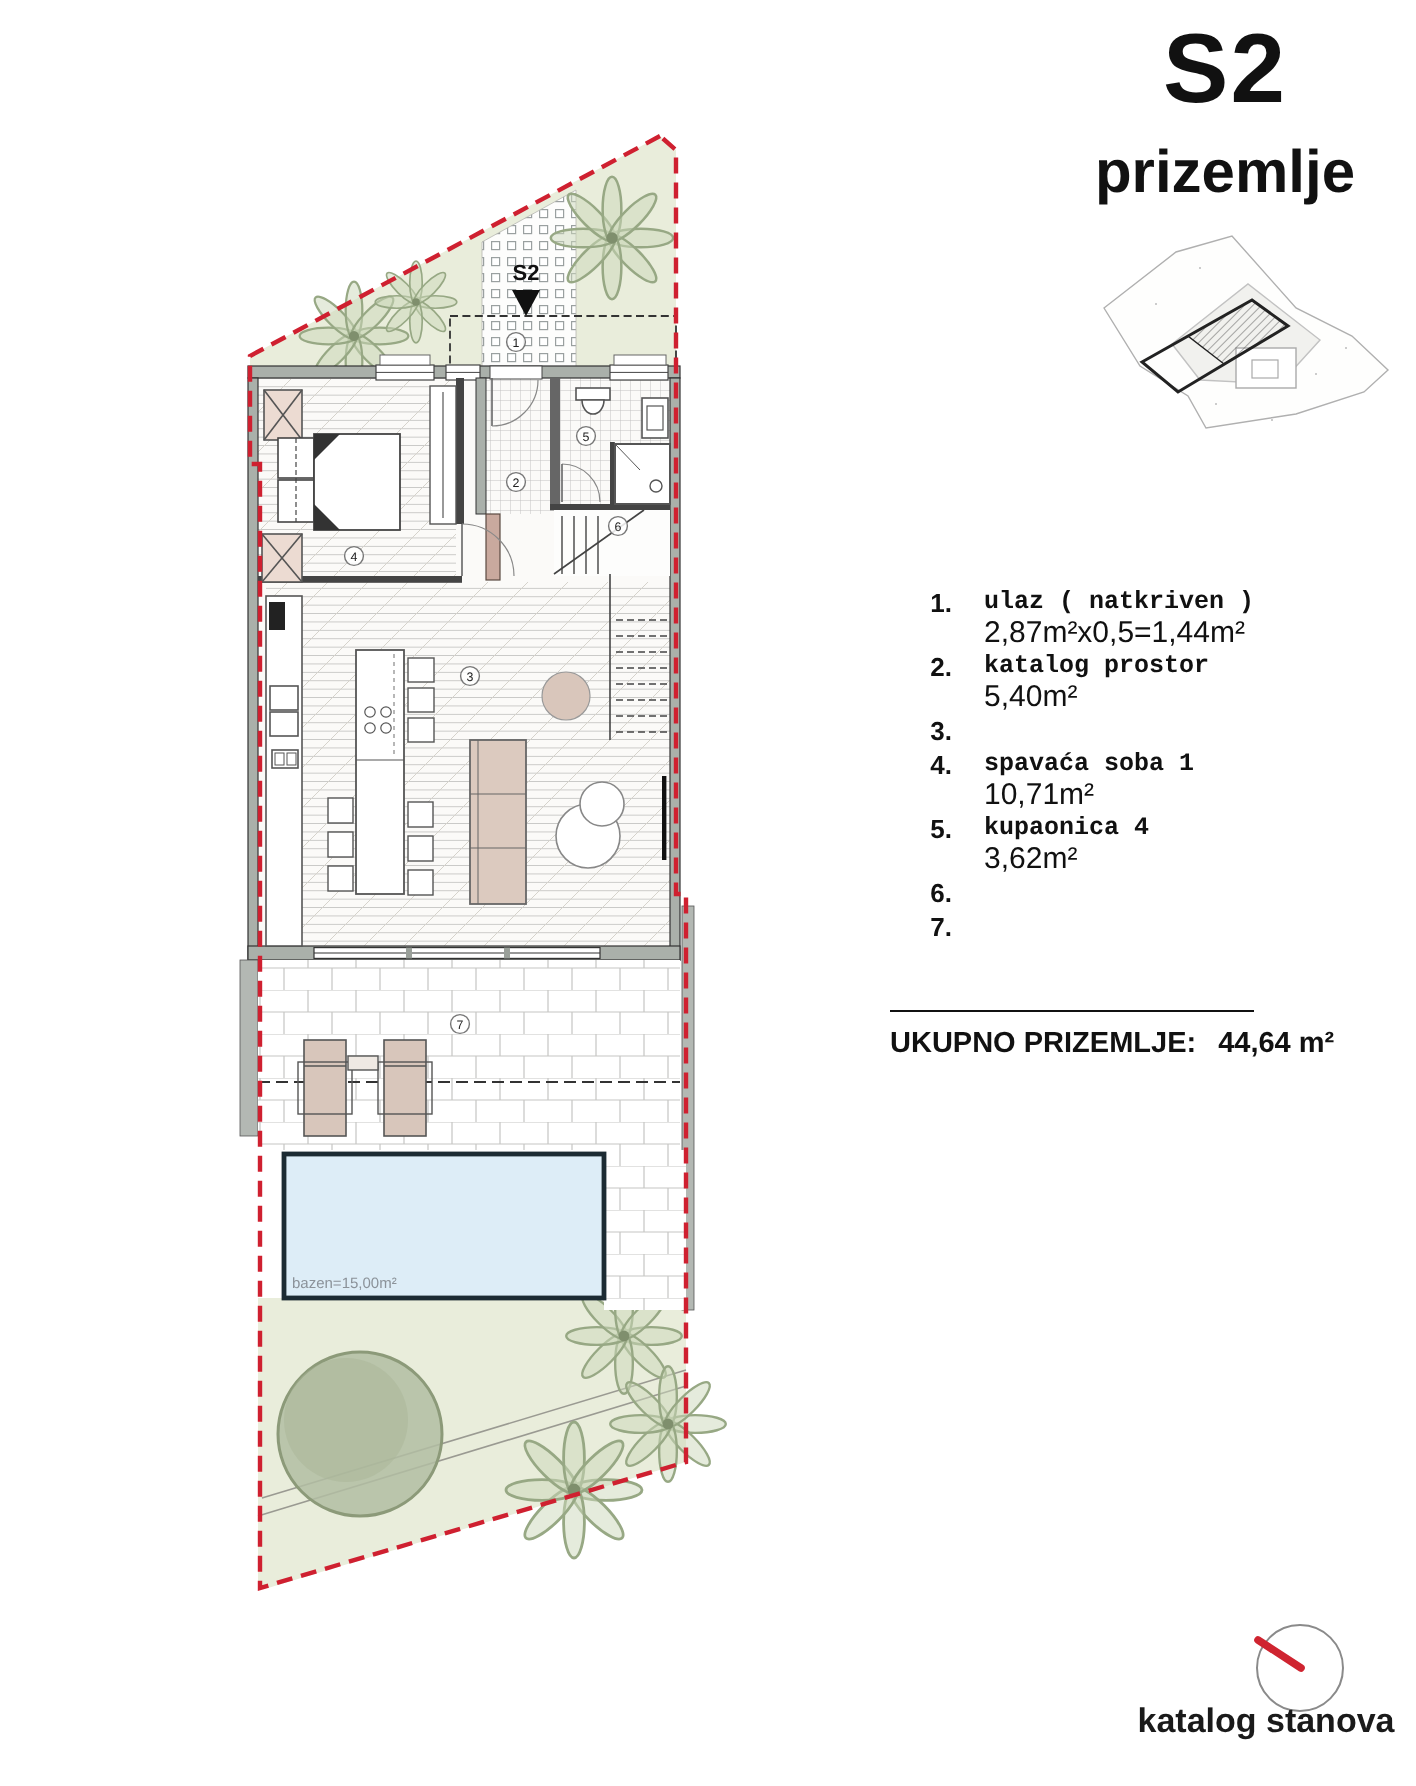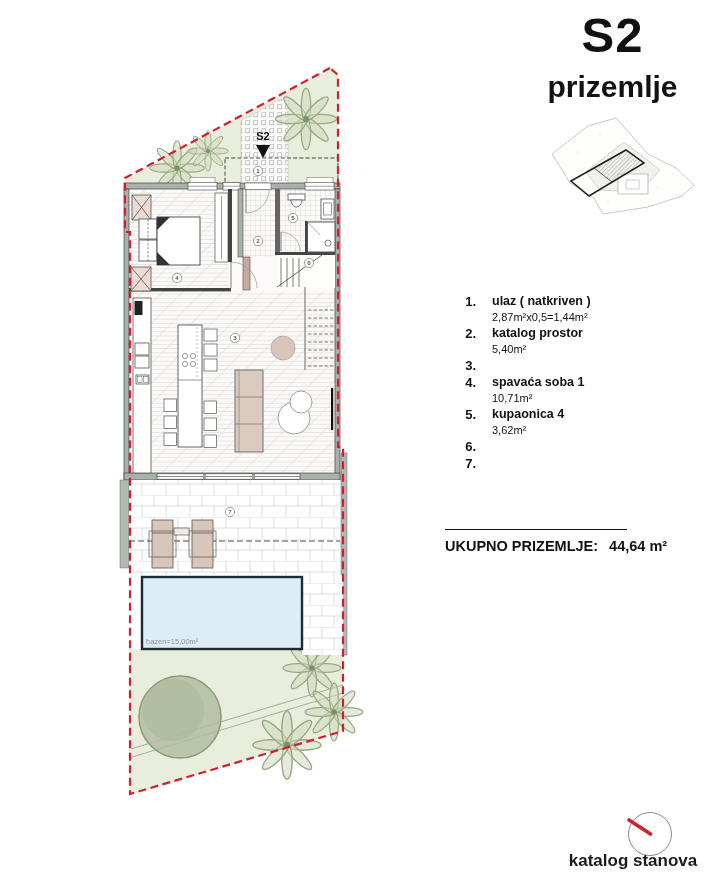--- a/index.html
+++ b/index.html
@@ -9,23 +9,23 @@
   }
   .title-block{position:absolute;left:545px;top:10px;width:135px;text-align:center;}
   .unit-title{font-size:49px;font-weight:bold;line-height:1.05;letter-spacing:1px;}
   .floor-title{font-size:30px;font-weight:bold;margin-top:9px;}
   .site-map{position:absolute;left:548px;top:112px;}
   .plan-svg{position:absolute;left:100px;top:55px;}
   .legend{position:absolute;left:443px;top:294px;width:225px;}
   .l-item{display:flex;margin-bottom:2px;}
   .l-num{width:33px;flex:none;text-align:right;font-weight:bold;font-size:13px;line-height:15px;}
   .l-body{margin-left:16px;}
-  .l-label{font-weight:bold;font-size:12.5px;line-height:15px;}
-  .l-value{font-size:11px;line-height:14px;padding-top:1px;}
-  .total{position:absolute;left:445px;top:529px;width:220px;}
+  .l-label{font-weight:bold;font-size:12.5px;line-height:15px;font-family:Liberation Mono, monospace;}
+  .l-value{font-size:15px;line-height:14px;padding-top:1px;}
+  .total{position:absolute;left:445px;top:505px;width:220px;}
   .total-rule{width:182px;border-top:1.6px solid #111;height:0;}
   .total-row{margin-top:8px;display:flex;gap:11px;font-weight:bold;font-size:14.5px;white-space:nowrap;}
   .compass{position:absolute;left:617px;top:804px;}
   .brand-label{position:absolute;left:556px;top:851px;width:154px;text-align:center;
     font-size:17px;font-weight:bold;color:#1a1a1a;}
   svg text{font-family:"Liberation Sans", sans-serif;}
 </style>
 </head>
 <body>
 

